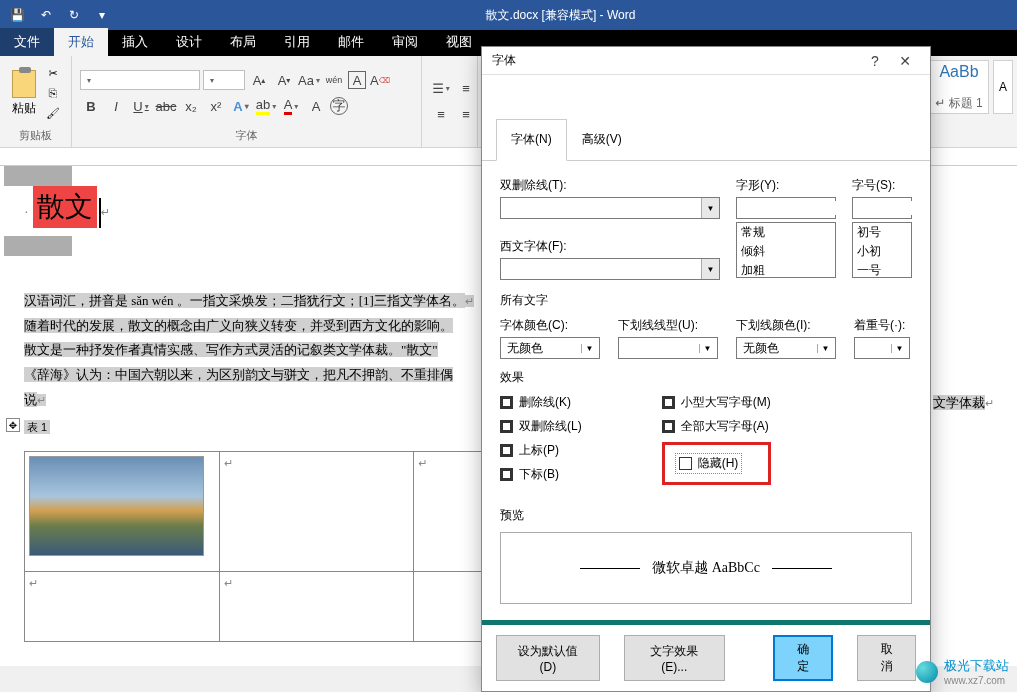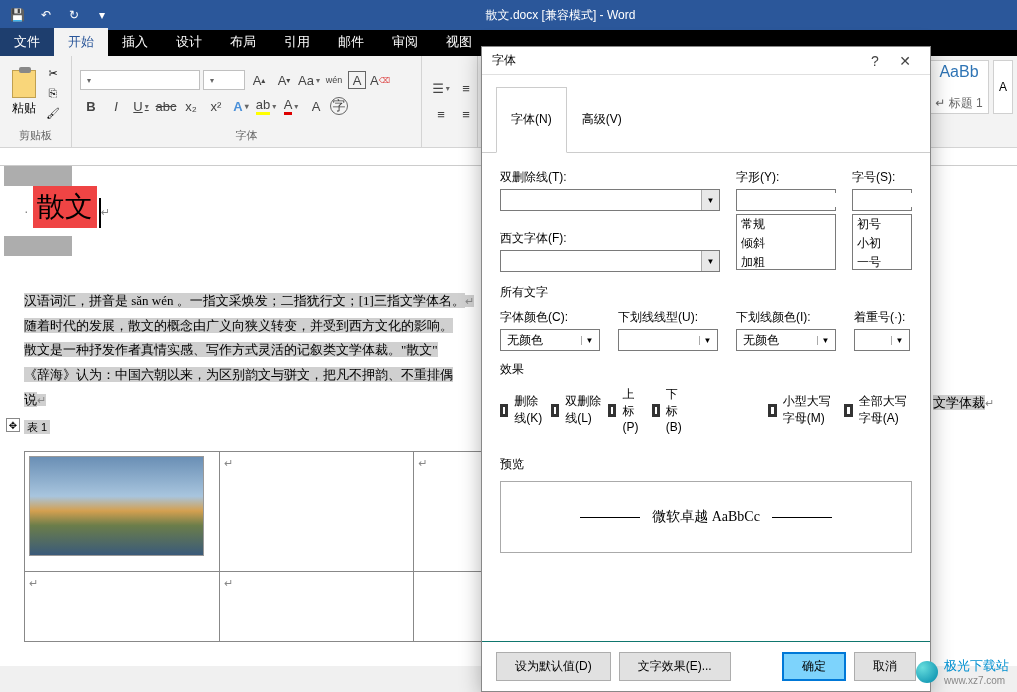--- a/index.html
+++ b/index.html
@@ -53,53 +53,53 @@
     .tbl td.r2 { height: 70px; }
     .landscape { width: 175px; height: 100px; background: linear-gradient(to bottom, #6a8fb5 0%, #a8c5de 40%, #d4a050 55%, #6b7d4a 70%, #3a5a7a 100%); border: 1px solid #999; }
     .tbl-handle { position: absolute; width: 14px; height: 14px; border: 1px solid #888; background: #fff; display: flex; align-items: center; justify-content: center; font-size: 10px; }
     
     .dialog { position: absolute; top: 46px; left: 481px; width: 450px; height: 646px; background: #fff; border: 1px solid #888; box-shadow: 0 4px 20px rgba(0,0,0,0.3); z-index: 100; display: flex; flex-direction: column; }
     .dlg-title { height: 28px; display: flex; align-items: center; padding: 0 10px; border-bottom: 1px solid #e0e0e0; }
     .dlg-title-text { flex: 1; font-size: 12px; }
     .dlg-close, .dlg-help { width: 30px; height: 24px; display: flex; align-items: center; justify-content: center; cursor: pointer; font-size: 14px; color: #444; }
     
     .dlg-tabs { display: flex; padding: 12px 14px 0; gap: 0; border-bottom: 1px solid #ccc; }
-    .dlg-tab { padding: 23px 14px; border: 1px solid transparent; cursor: pointer; font-size: 12px; }
+    .dlg-tab { padding: 11px 14px; border: 1px solid transparent; cursor: pointer; font-size: 12px; margin-top: 32px; }
     .dlg-tab.active { border: 1px solid #ccc; border-bottom: 1px solid #fff; margin-bottom: -1px; background: #fff; }
     
     .dlg-body { padding: 16px 18px; flex: 1; overflow: auto; }
     .field-row { display: flex; gap: 16px; margin-bottom: 12px; }
     .field { display: flex; flex-direction: column; gap: 3px; }
     .field label { font-size: 12px; }
     .combo { height: 22px; border: 1px solid #7a7a7a; background: #fff; display: flex; align-items: center; }
     .combo-input { flex: 1; border: none; padding: 0 4px; font-size: 12px; outline: none; }
     .combo-btn { width: 18px; height: 100%; background: #e8e8e8; border-left: 1px solid #aaa; display: flex; align-items: center; justify-content: center; font-size: 8px; cursor: pointer; }
     .listbox { border: 1px solid #7a7a7a; height: 56px; overflow-y: scroll; font-size: 12px; }
     .listbox div { padding: 1px 4px; cursor: pointer; }
     
     .section-label { font-size: 12px; margin: 10px 0 8px; }
     .color-row { display: flex; gap: 18px; }
     .color-field { display: flex; flex-direction: column; gap: 3px; }
     .color-combo { height: 22px; border: 1px solid #7a7a7a; display: flex; align-items: center; padding: 0 2px 0 6px; gap: 4px; background: #fff; }
     .color-combo .arrow { width: 16px; text-align: center; font-size: 8px; border-left: 1px solid #aaa; cursor: pointer; }
     
     .effects { display: flex; gap: 80px; margin-top: 8px; }
-    .effects-col { display: flex; flex-direction: row; gap: 7px; }
+    .effects-col { display: flex; flex-direction: column; gap: 7px; }
     .chk-row { display: flex; align-items: center; gap: 6px; font-size: 12px; }
     .chk { width: 13px; height: 13px; border: 1px solid #333; background: #fff; cursor: pointer; }
     .chk.tri { background: #333; position: relative; }
     .chk.tri::after { content: ''; position: absolute; inset: 2px; background: #fff; }
     .chk.tri::before { content: ''; position: absolute; inset: 3px; background: #333; }
     
     .highlight-box { border: 3px solid #d22; padding: 8px 10px; display: inline-flex; }
     
     .preview-box { border: 1px solid #aaa; height: 72px; margin-top: 6px; display: flex; align-items: center; justify-content: center; font-size: 14px; font-family: SimSun; }
     .preview-underline { width: 60px; border-bottom: 1px solid #000; display: inline-block; margin: 0 12px; }
     
-    .dlg-footer { padding: 10px 14px; display: flex; gap: 8px; border-top: 1px solid #0f766e; }
+    .dlg-footer { padding: 10px 14px; display: flex; gap: 24px; border-top: 5px solid #0f766e; }
     .dlg-footer .spacer { flex: 1; }
     .dlg-btn { padding: 4px 18px; border: 1px solid #adadad; background: #e1e1e1; cursor: pointer; font-size: 12px; }
     .dlg-btn.primary { border: 2px solid #0078d7; background: #7dd3fc; }
     
     .watermark { position: absolute; right: 8px; bottom: 6px; display: flex; align-items: center; gap: 6px; font-size: 13px; color: #0090d0; z-index: 200; pointer-events: none; }
     .wm-icon { width: 22px; height: 22px; border-radius: 50%; background: radial-gradient(circle at 30% 30%, #6dd, #08a); }
     
     .behind-text { position: absolute; left: 933px; top: 358px; font-size: 13px; font-family: SimSun; z-index: 50; margin-top: 36px; }
   </style>
 </head>
@@ -366,20 +366,26 @@
       </div>
       <div class="effects-col">
         <div class="chk-row">
             <span class="chk tri"></span>
             <span>小型大写字母(M)</span>
           </div>
         <div class="chk-row">
             <span class="chk tri"></span>
             <span>全部大写字母(A)</span>
           </div>
+        <div class="highlight-box">
+          <div class="chk-row" style="border:1px dotted #888;padding:1px 3px">
+              <span class="chk"></span>
+              <span>隐藏(H)</span>
+            </div>
+        </div>
       </div>
     </div>
 
     <div class="section-label" style="margin-top:22px">预览</div>
     <div class="preview-box">
       <span class="preview-underline"></span>
       <span>微软卓越  AaBbCc</span>
       <span class="preview-underline"></span>
     </div>
   </div>

